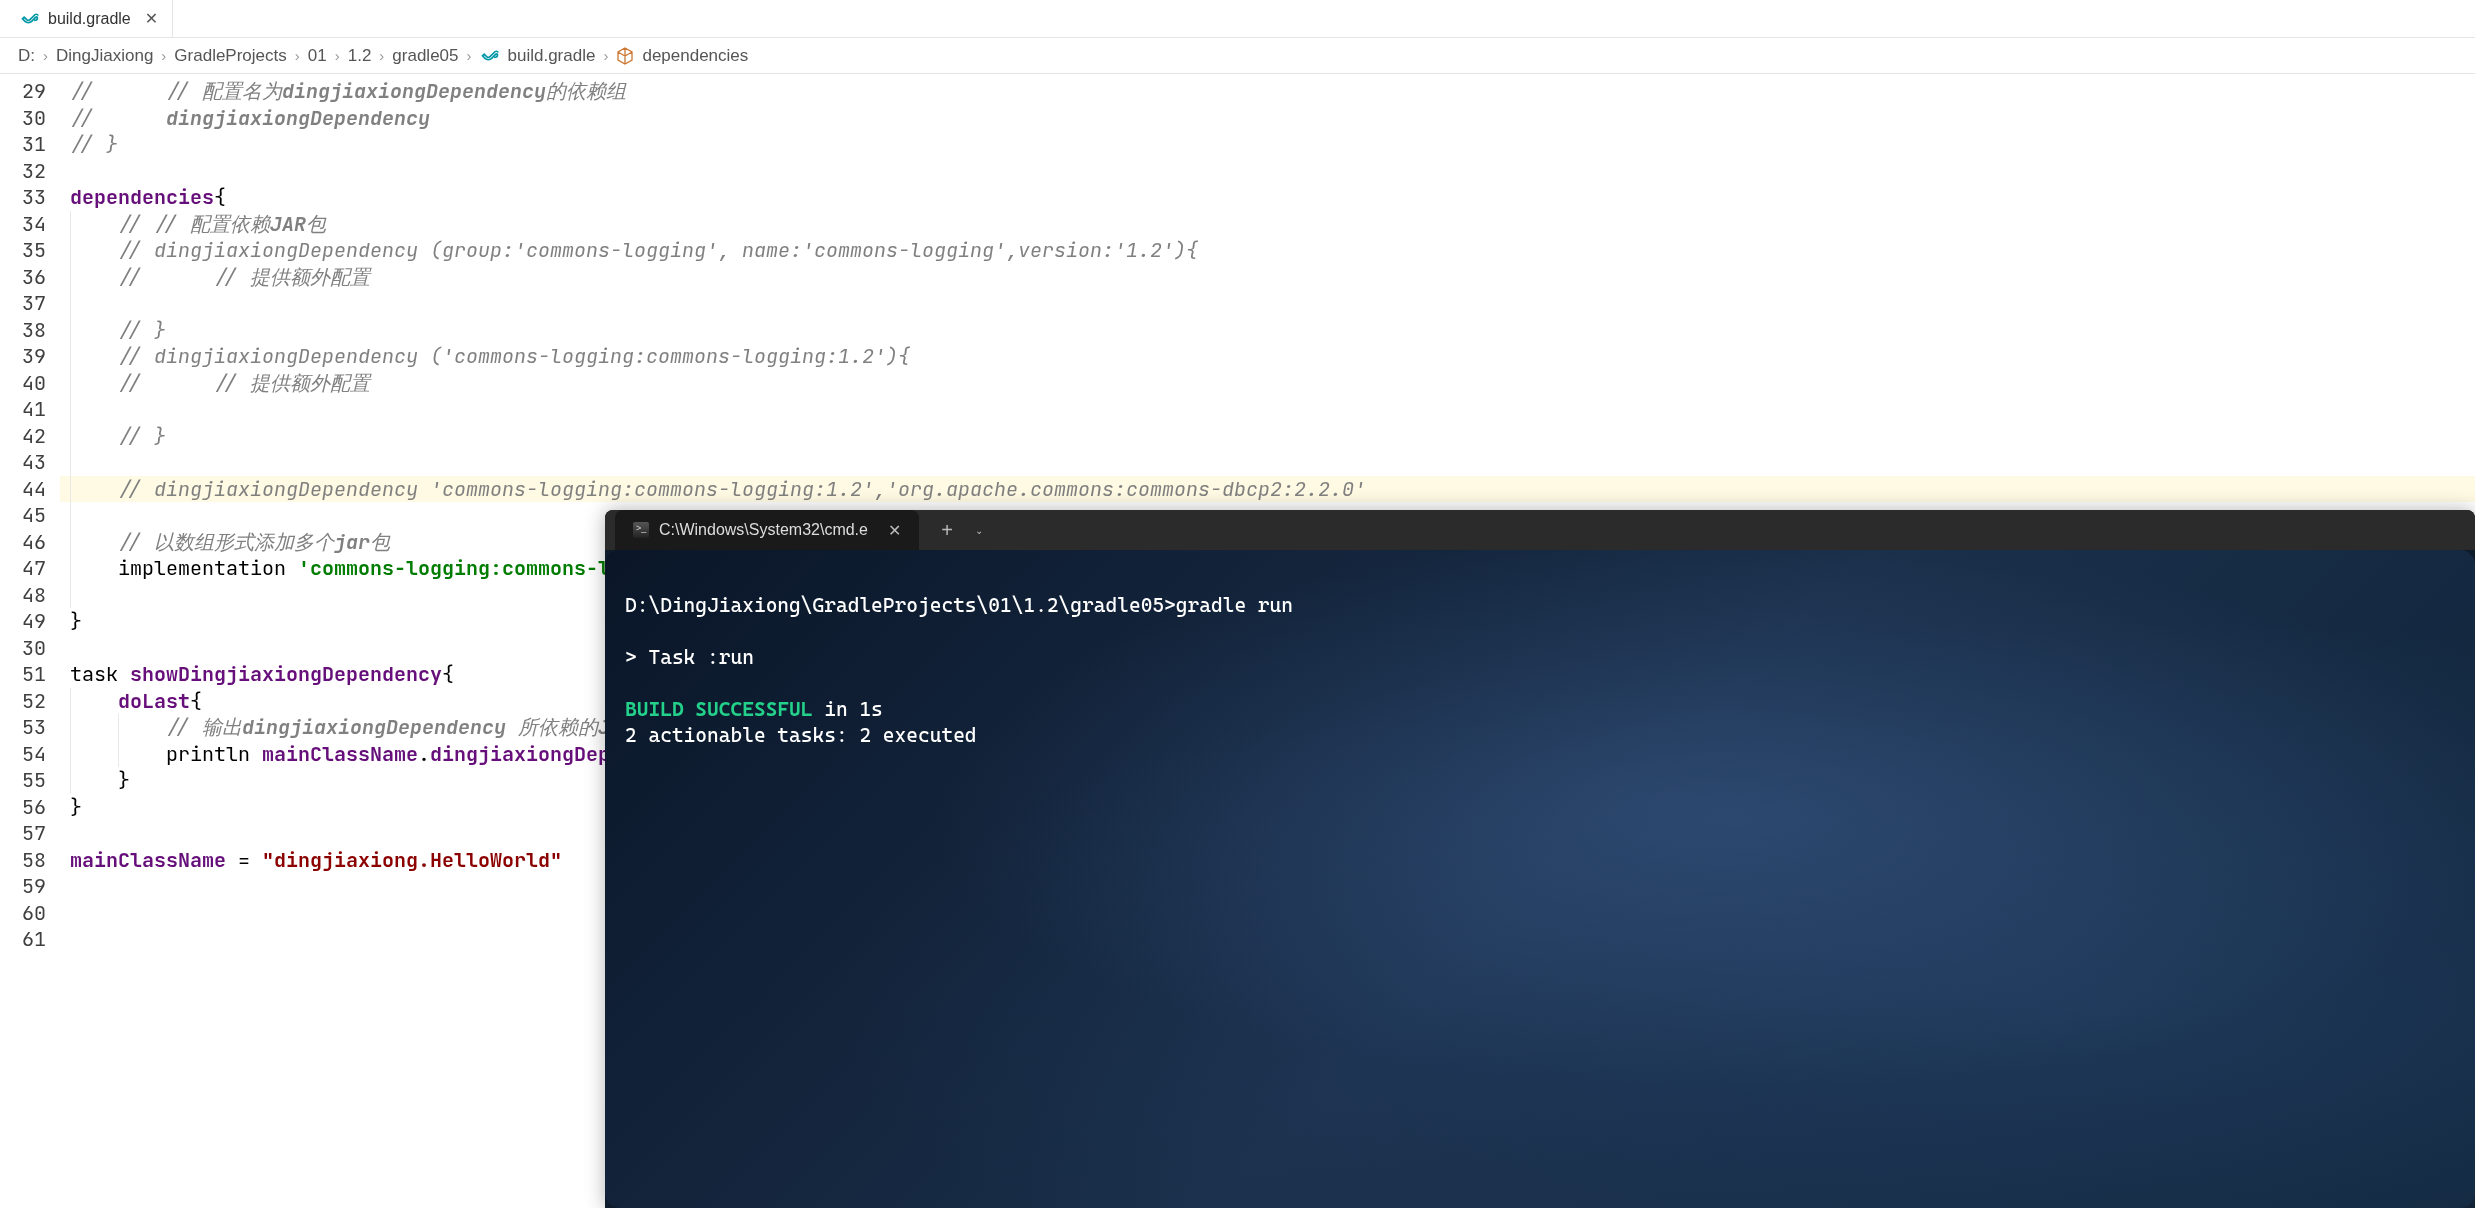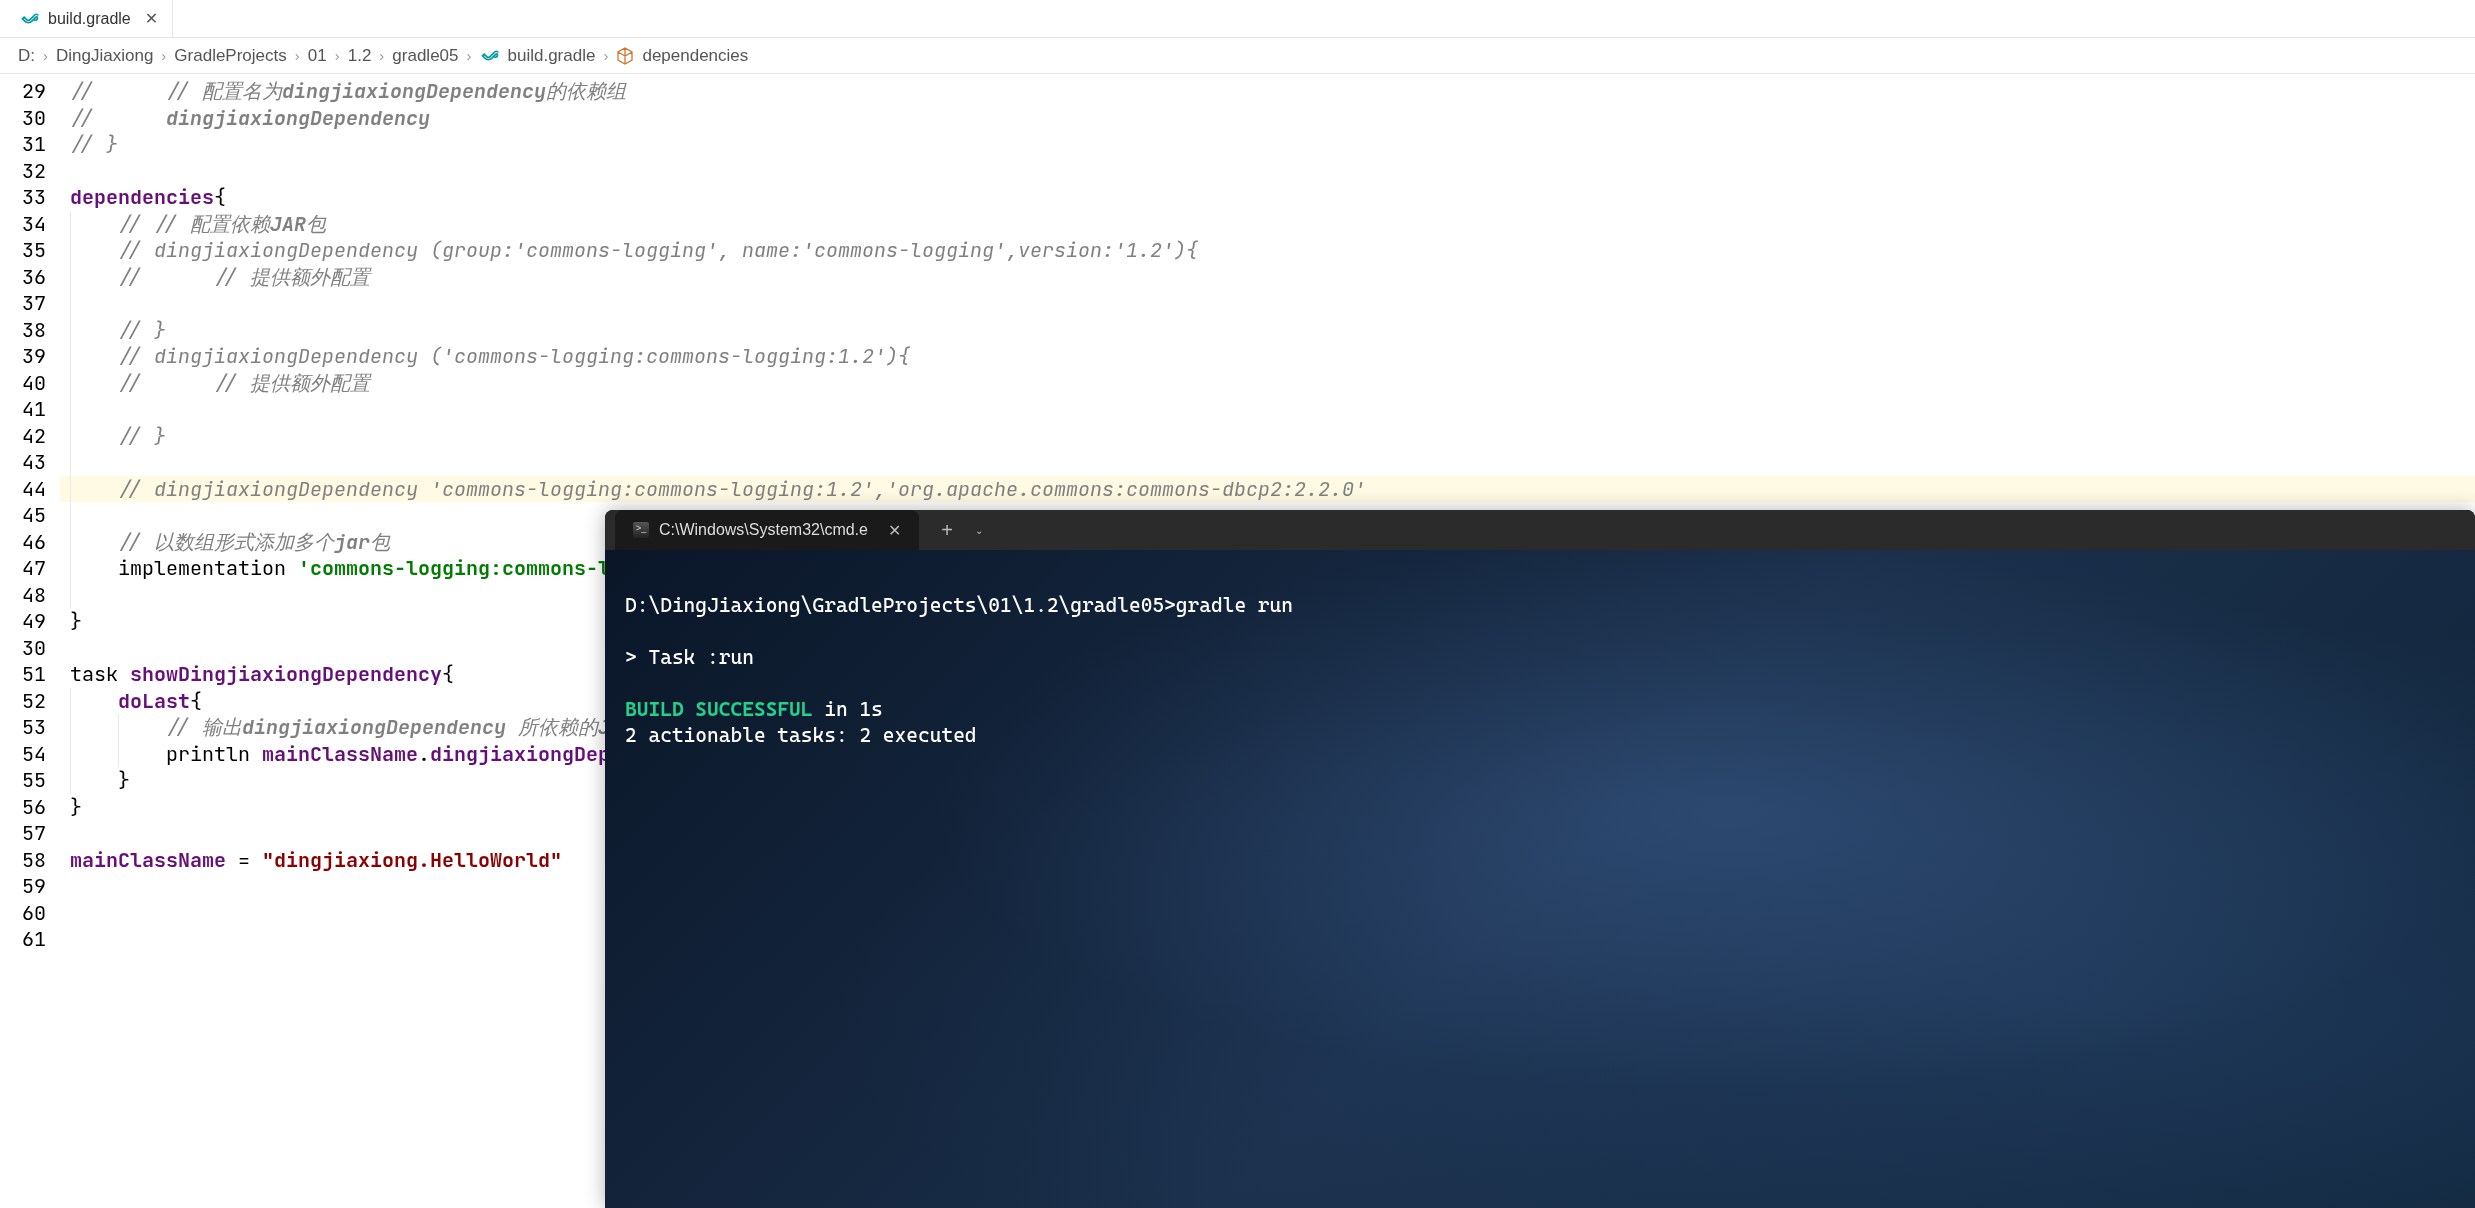--- a/index.html
+++ b/index.html
@@ -14,21 +14,21 @@
 
 
 .breadcrumb { height:36px; display:flex; align-items:center; padding-left:18px; gap:8px; font-size:17px; color:#555; border-bottom:1px solid #e5e5e5; background:#fff; }
 .crumb { color:#555; }
 .sep { color:#999; font-size:15px; }
 .crumb-ico { width:20px; height:14px; display:inline-flex; align-items:center; }
 .cube-ico { width:18px; height:18px; display:inline-flex; }
 
 
 .editor { display:flex; height:calc(1208px - 38px - 36px); font-family:"JetBrains Mono","Consolas",monospace; font-size:20px; line-height:26.5px; }
-.gutter { width:60px; text-align:right; color:#000000; padding-right:14px; padding-top:4px; user-select:none; }
+.gutter { width:60px; text-align:right; color:#404040; padding-right:14px; padding-top:4px; user-select:none; }
 .gutter div { height:26.5px; }
 .code { flex:1; padding-top:4px; padding-left:10px; position:relative; }
 .code-line { height:26.5px; white-space:pre; position:relative; }
 .hl { background:#fffae3; position:absolute; left:-10px; right:0; top:0; bottom:0; z-index:-1; }
 .vg { position:absolute; left:0; top:0; bottom:0; width:1px; background:#e8e8e8; }
 
 
 .cm { color:#808080; font-style:italic; }
 .cmb { color:#808080; font-style:italic; font-weight:bold; }
 .str { color:#007c00; font-weight:bold; }
@@ -36,21 +36,21 @@
 .pl { color:#000; }
 
 
 .termwin { position:absolute; left:605px; top:510px; width:1870px; height:698px; background:#0e1b2a; box-shadow:0 0 20px rgba(0,0,0,.3); border-radius:8px 8px 0 0; overflow:hidden; }
 .term-titlebar { height:40px; background:#2b2b2b; display:flex; align-items:center; }
 .term-tab { height:40px; display:flex; align-items:center; gap:10px; padding:0 18px; background:#1a1a1a; border-radius:8px 8px 0 0; margin-left:10px; font-size:16px; color:#ddd; }
 .term-ico { width:16px; height:16px; display:inline-block; background:#ddd; }
 .term-x { color:#bbb; margin-left:10px; }
 .term-add { color:#bbb; margin-left:22px; font-size:20px; }
 .term-drop { color:#bbb; margin-left:22px; font-size:10px; }
-.term-body { padding:16px 20px; font-family:"Cascadia Mono","Consolas",monospace; font-size:20px; line-height:26px; color:#d4d4d4; position:relative; height:calc(100% - 40px); background:linear-gradient(135deg,#0a1628 0%,#1a2f4a 50%,#0f2438 100%); }
+.term-body { padding:16px 20px; font-family:"Cascadia Mono","Consolas",monospace; font-size:20px; line-height:26px; color:#d4d4d4; position:relative; height:calc(100% - 40px); background:linear-gradient(135deg,#0a1628 0%,#1a2f4a 50%,#0f2438 100%);border-radius:15px; }
 .term-body::before { content:""; position:absolute; inset:0; background:radial-gradient(ellipse at 60% 40%, rgba(80,120,180,.3) 0%, transparent 50%), radial-gradient(ellipse at 80% 70%, rgba(60,100,160,.25) 0%, transparent 60%); }
 .term-line { position:relative; white-space:pre; }
 .t-wh { color:#fff; }
 .t-gr { color:#23d18b; font-weight:bold;margin-top:32px; }
 .cursor { display:inline-block; width:2px; height:22px; background:#fff; vertical-align:middle; }
 </style>
 </head>
 <body>
 
 <div class="tabbar">

